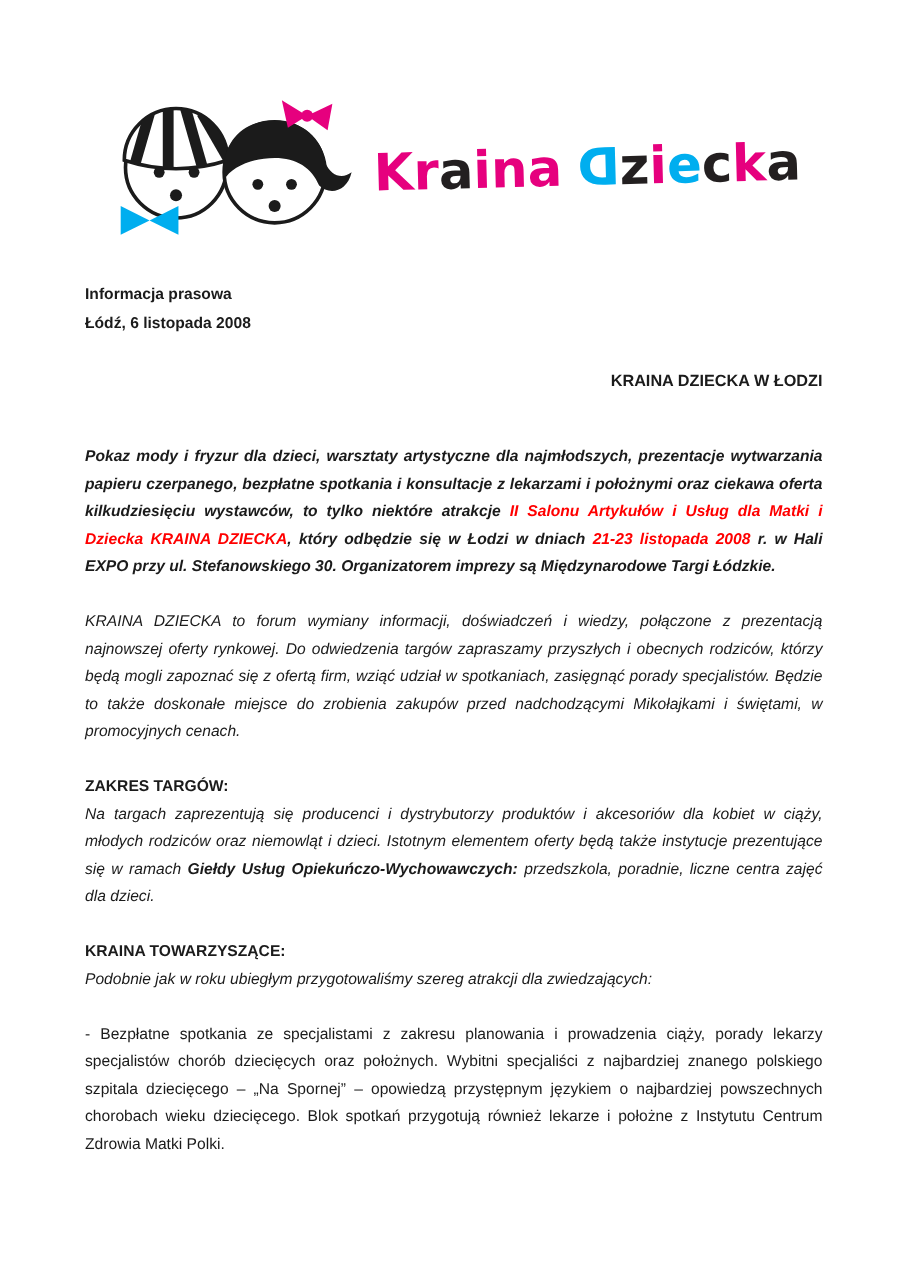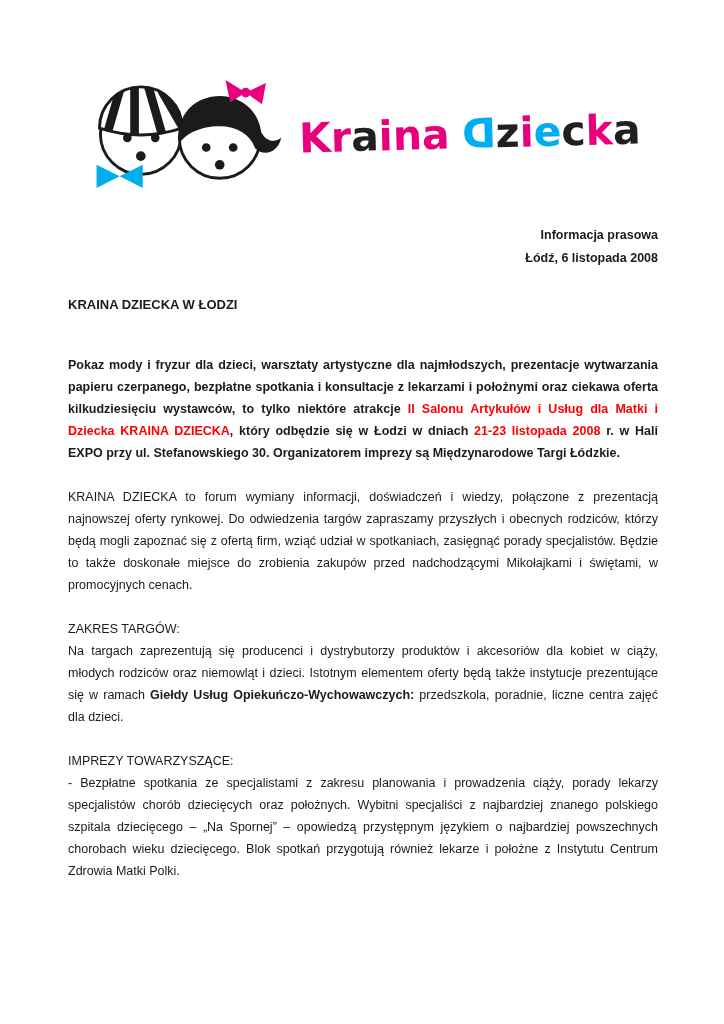--- a/index.html
+++ b/index.html
@@ -38,44 +38,44 @@
   }
   .logo-wordmark .word { display: inline-block; }
   .logo-wordmark .sp { display: inline-block; width: 12px; }
   .flip { display: inline-block; transform: scaleX(-1); }
   .fill-pink { fill: var(--pink, #e6007e); }
   .fill-cyan { fill: var(--cyan, #00aeef); }
 
   
   .press-info {
     margin-top: 28px;
-    text-align: right;
+    text-align: left;
     font-weight: bold;
     font-size: 12.5px;
     line-height: 23px;
   }
 
   
   .doc-title {
     margin: 27px 0 0 0;
-    text-align: left;
+    text-align: right;
     font-weight: bold;
     font-size: 13px;
   }
 
   
   .body-text {
     margin-top: 42px;
     font-size: 12.5px;
     line-height: 22px;
     text-align: justify;
   }
   .body-text p { margin: 0; }
-  .mb { margin-bottom: 22px !important; }
-  .heading { font-weight: normal; }
+  .mb { margin-bottom: 22px !important; font-style: italic; }
+  .heading { font-weight: bold; }
   .b { font-weight: bold; }
   .red { color: var(--red, #ff0000); }
 </style>
 </head>
 <body>
 
 <div class="page">
 
   <div class="logo">
     <svg class="logo-faces" viewBox="0 0 212 128" xmlns="http://www.w3.org/2000/svg">
@@ -127,17 +127,18 @@
     <div>Łódź, 6 listopada 2008</div>
   </div>
 
   <h1 class="doc-title">KRAINA DZIECKA W ŁODZI</h1>
 
   <div class="body-text">
     <p class="mb"><span class="b">Pokaz mody i fryzur dla dzieci, warsztaty artystyczne dla najmłodszych, prezentacje wytwarzania papieru czerpanego, bezpłatne spotkania i konsultacje z lekarzami i położnymi oraz ciekawa oferta kilkudziesięciu wystawców, to tylko niektóre atrakcje </span><span class="b red">II Salonu Artykułów i Usług dla Matki i Dziecka KRAINA DZIECKA</span><span class="b">, który odbędzie się w Łodzi w dniach </span><span class="b red">21-23 listopada 2008</span><span class="b"> r. w Hali EXPO przy ul. Stefanowskiego 30.  Organizatorem imprezy są Międzynarodowe Targi Łódzkie.</span></p>
     <p class="mb">KRAINA DZIECKA to forum wymiany informacji, doświadczeń i wiedzy, połączone z prezentacją najnowszej oferty rynkowej. Do odwiedzenia targów zapraszamy przyszłych i obecnych rodziców, którzy będą mogli zapoznać się z ofertą firm, wziąć udział w spotkaniach, zasięgnąć porady specjalistów. Będzie to także doskonałe miejsce do zrobienia zakupów przed nadchodzącymi Mikołajkami i świętami, w promocyjnych cenach.</p>
     <p class="heading">ZAKRES TARGÓW:</p>
     <p class="mb"><span>Na targach zaprezentują się producenci i dystrybutorzy produktów i akcesoriów dla kobiet w ciąży, młodych rodziców oraz niemowląt i dzieci. Istotnym elementem oferty będą także instytucje prezentujące się w ramach </span><span class="b">Giełdy Usług Opiekuńczo-Wychowawczych:</span><span>  przedszkola, poradnie, liczne centra zajęć dla dzieci.</span></p>
-    <p class="heading">IMPREZY TOWARZYSZĄCE:</p>
+    <p class="heading">KRAINA TOWARZYSZĄCE:</p>
+    <p class="mb">Podobnie jak w roku ubiegłym przygotowaliśmy szereg atrakcji dla zwiedzających:</p>
     <p>- Bezpłatne spotkania ze specjalistami z zakresu planowania i prowadzenia ciąży, porady lekarzy specjalistów chorób dziecięcych oraz położnych. Wybitni specjaliści z najbardziej znanego polskiego szpitala dziecięcego – „Na Spornej” – opowiedzą przystępnym językiem o najbardziej powszechnych chorobach wieku dziecięcego. Blok spotkań przygotują również lekarze i położne z Instytutu Centrum Zdrowia Matki Polki.</p>
   </div>
 
 </div>
 
 </body></html>

